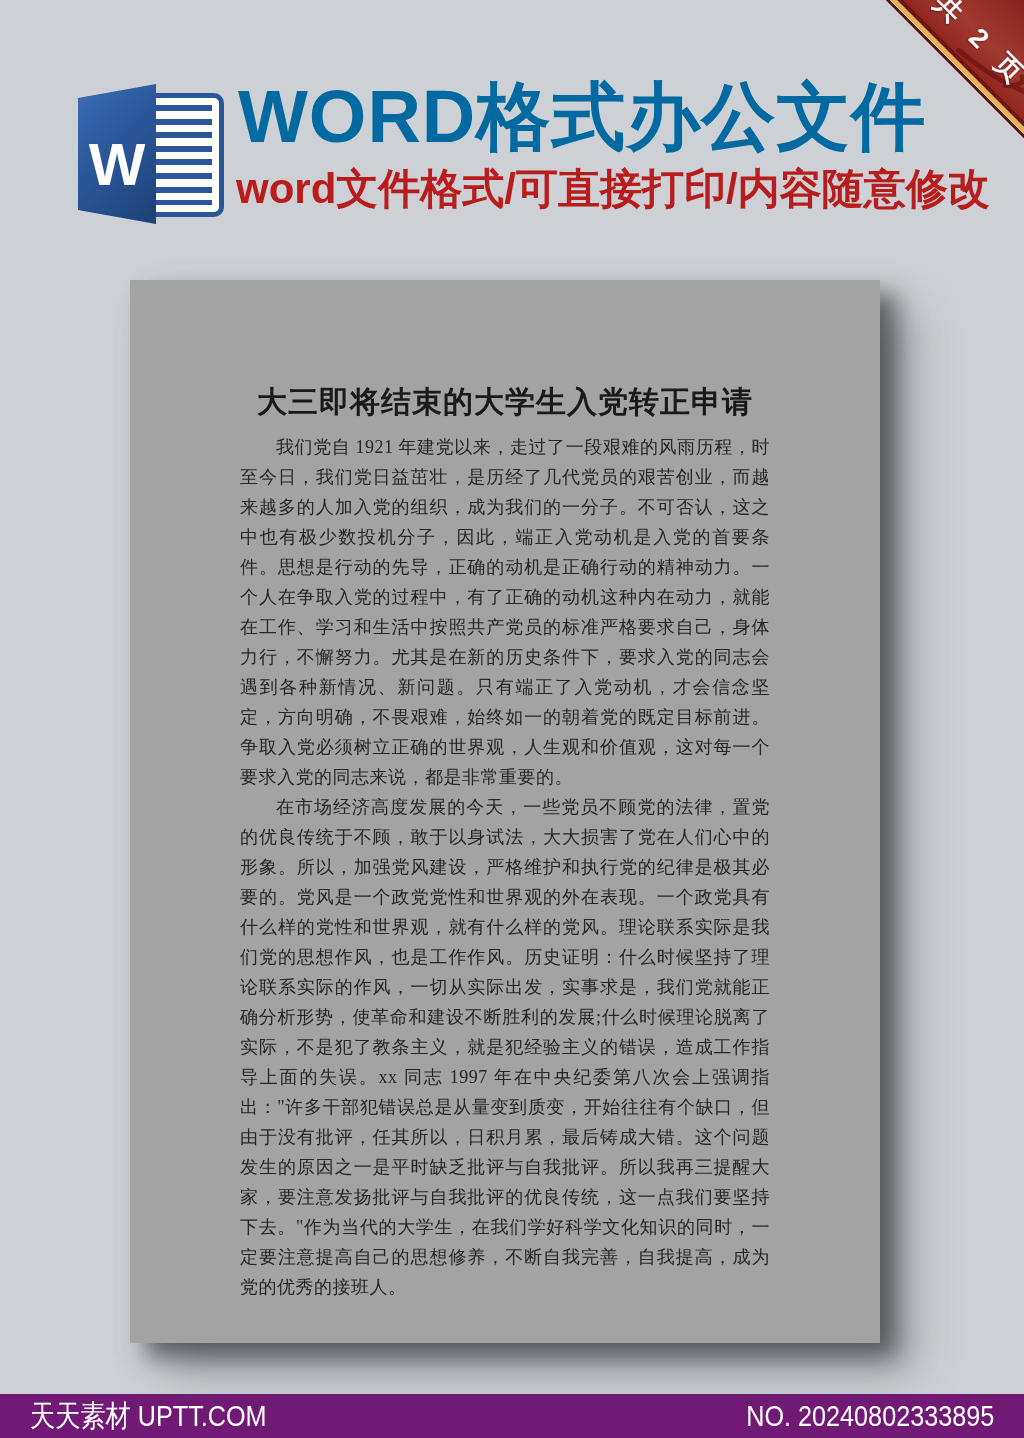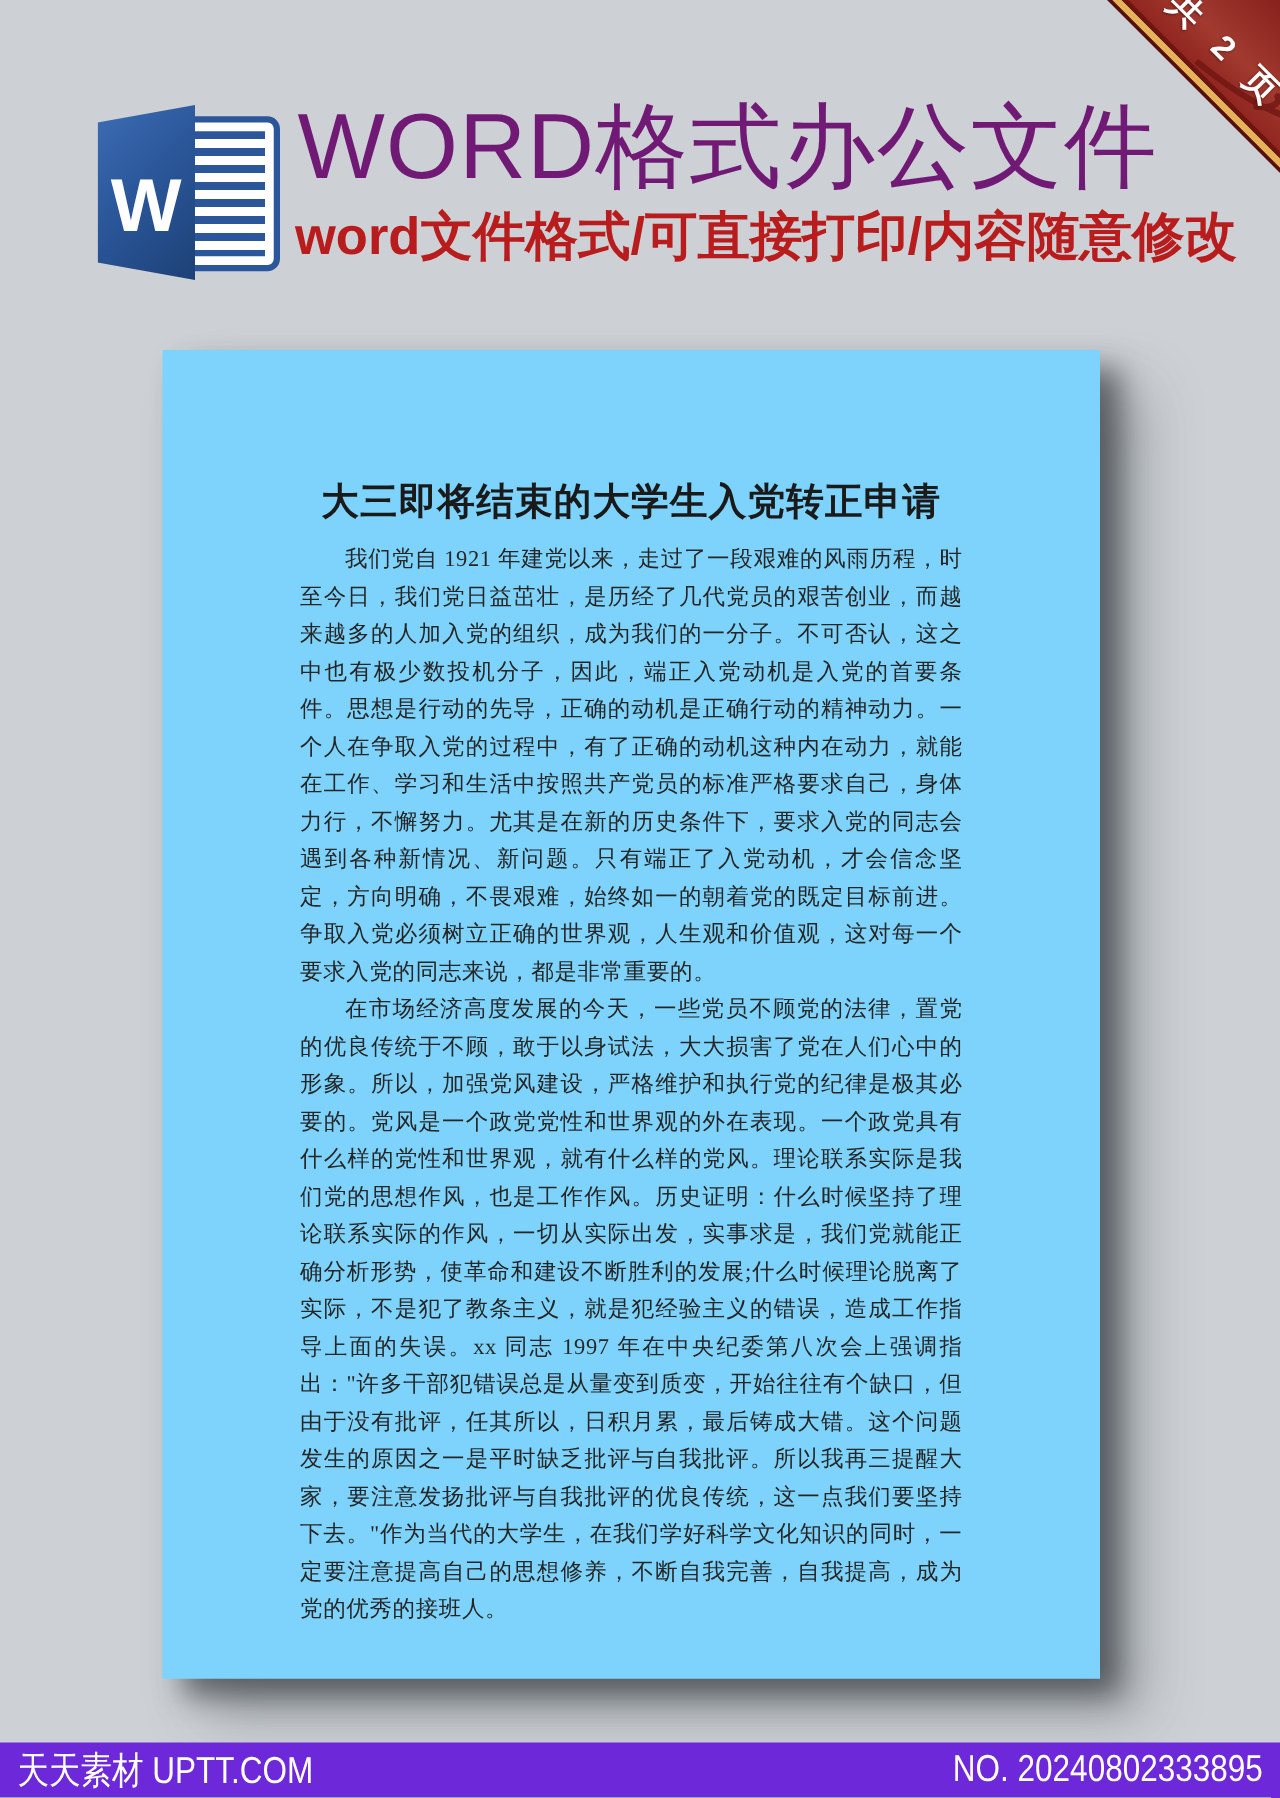--- a/index.html
+++ b/index.html
@@ -29,21 +29,21 @@
     clip-path:polygon(0 10%, 100% 0, 100% 100%, 0 90%);
     display:flex; align-items:center; justify-content:center;
   }
   .wi-front span {
     color:#fff; font-size:60px; font-weight:700; transform:translateY(10px);
     font-family:"Liberation Sans", sans-serif;
   }
 
   .header-title {
     position:absolute; left:238px; top:72px; width:700px;
-    font-size:74px; line-height:90px; font-weight:400; color:#701a75;
+    font-size:74px; line-height:90px; font-weight:700; color:#0369a1;
     letter-spacing:1px; white-space:nowrap;
   }
   .header-subtitle {
     position:absolute; left:236px; top:163px; width:760px;
     font-size:42px; line-height:52px; font-weight:600; color:#b91c1c;
     white-space:nowrap;
   }
 
   
   .corner-ribbon { position:absolute; top:0; right:0; width:182px; height:182px; overflow:hidden; }
@@ -58,42 +58,42 @@
     position:absolute; left:0; right:0; bottom:13px; text-align:center;
     color:#ffffff; font-size:27px; font-weight:700;
     letter-spacing:7px; text-indent:7px;
     text-shadow:0 1px 2px rgba(60,10,8,0.6);
   }
   .ribbon-flourish { position:absolute; right:28px; bottom:2px; opacity:0.75; }
 
   
   .doc-page {
     position:absolute; left:130px; top:280px; width:750px; height:1063px;
-    background:#7dd3fc;
+    background:#a3a3a3;
     box-shadow:16px 14px 22px rgba(40,44,48,0.62), 34px 30px 42px rgba(70,76,82,0.35);
     padding:100px 110px 0 110px;
   }
   .doc-title {
     font-family:"Liberation Serif","DejaVu Serif",serif;
     font-size:30px; line-height:44px; font-weight:600; color:#1a1a1a;
     text-align:center; letter-spacing:1px; margin-bottom:8px;
   }
   .doc-body p {
     font-family:"Liberation Serif","DejaVu Serif",serif;
     font-size:18px; line-height:30px; color:#262626;
     text-align:justify; text-indent:2em; letter-spacing:0.5px;
   }
   .doc-body p.salutation { text-indent:0; }
 
   
   .footer-bar {
     position:absolute; left:0; bottom:0; width:1024px; height:44px;
-    background:#6d28d9;
+    background:#701a75;
     display:flex; align-items:center; justify-content:space-between;
-    padding:0 14px;
+    padding:0 30px;
   }
   .footer-site {
     color:#ffffff; font-size:30px; font-weight:500; white-space:nowrap;
     transform:scaleX(0.84); transform-origin:left center;
   }
   .footer-serial {
     color:#ffffff; font-size:30px; font-weight:500; white-space:nowrap;
     transform:scaleX(0.84); transform-origin:right center;
   }
 </style>

